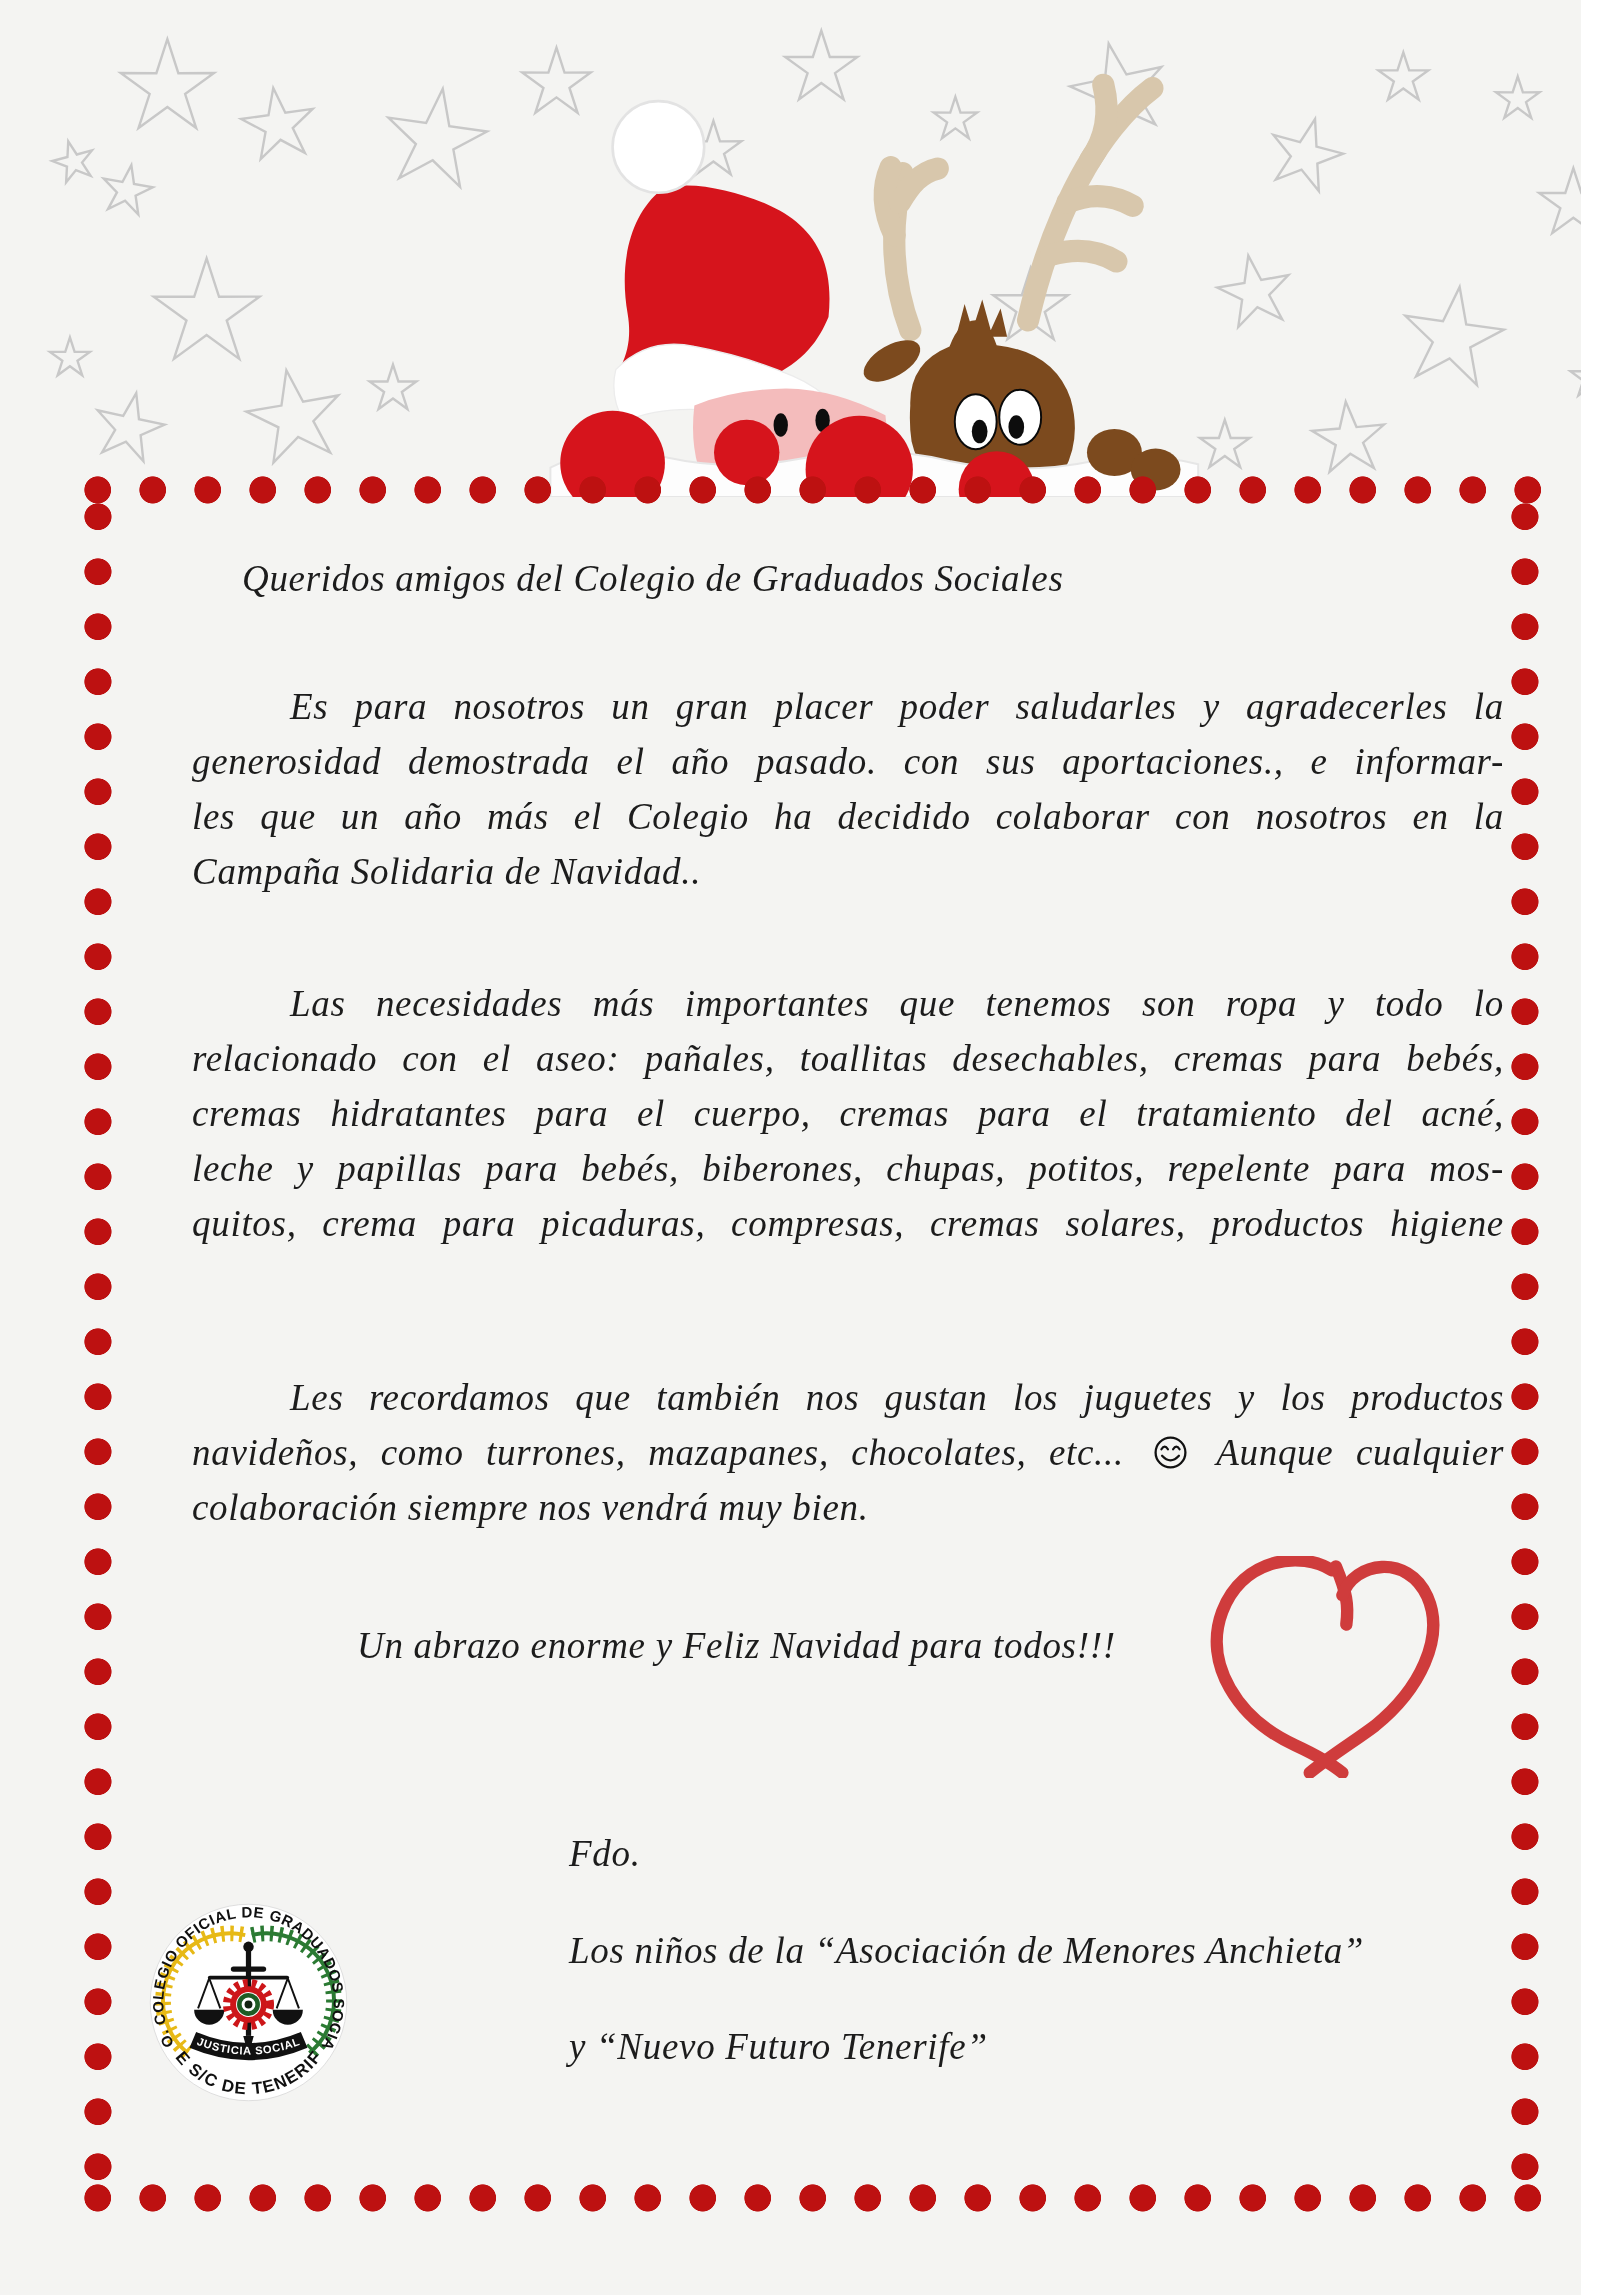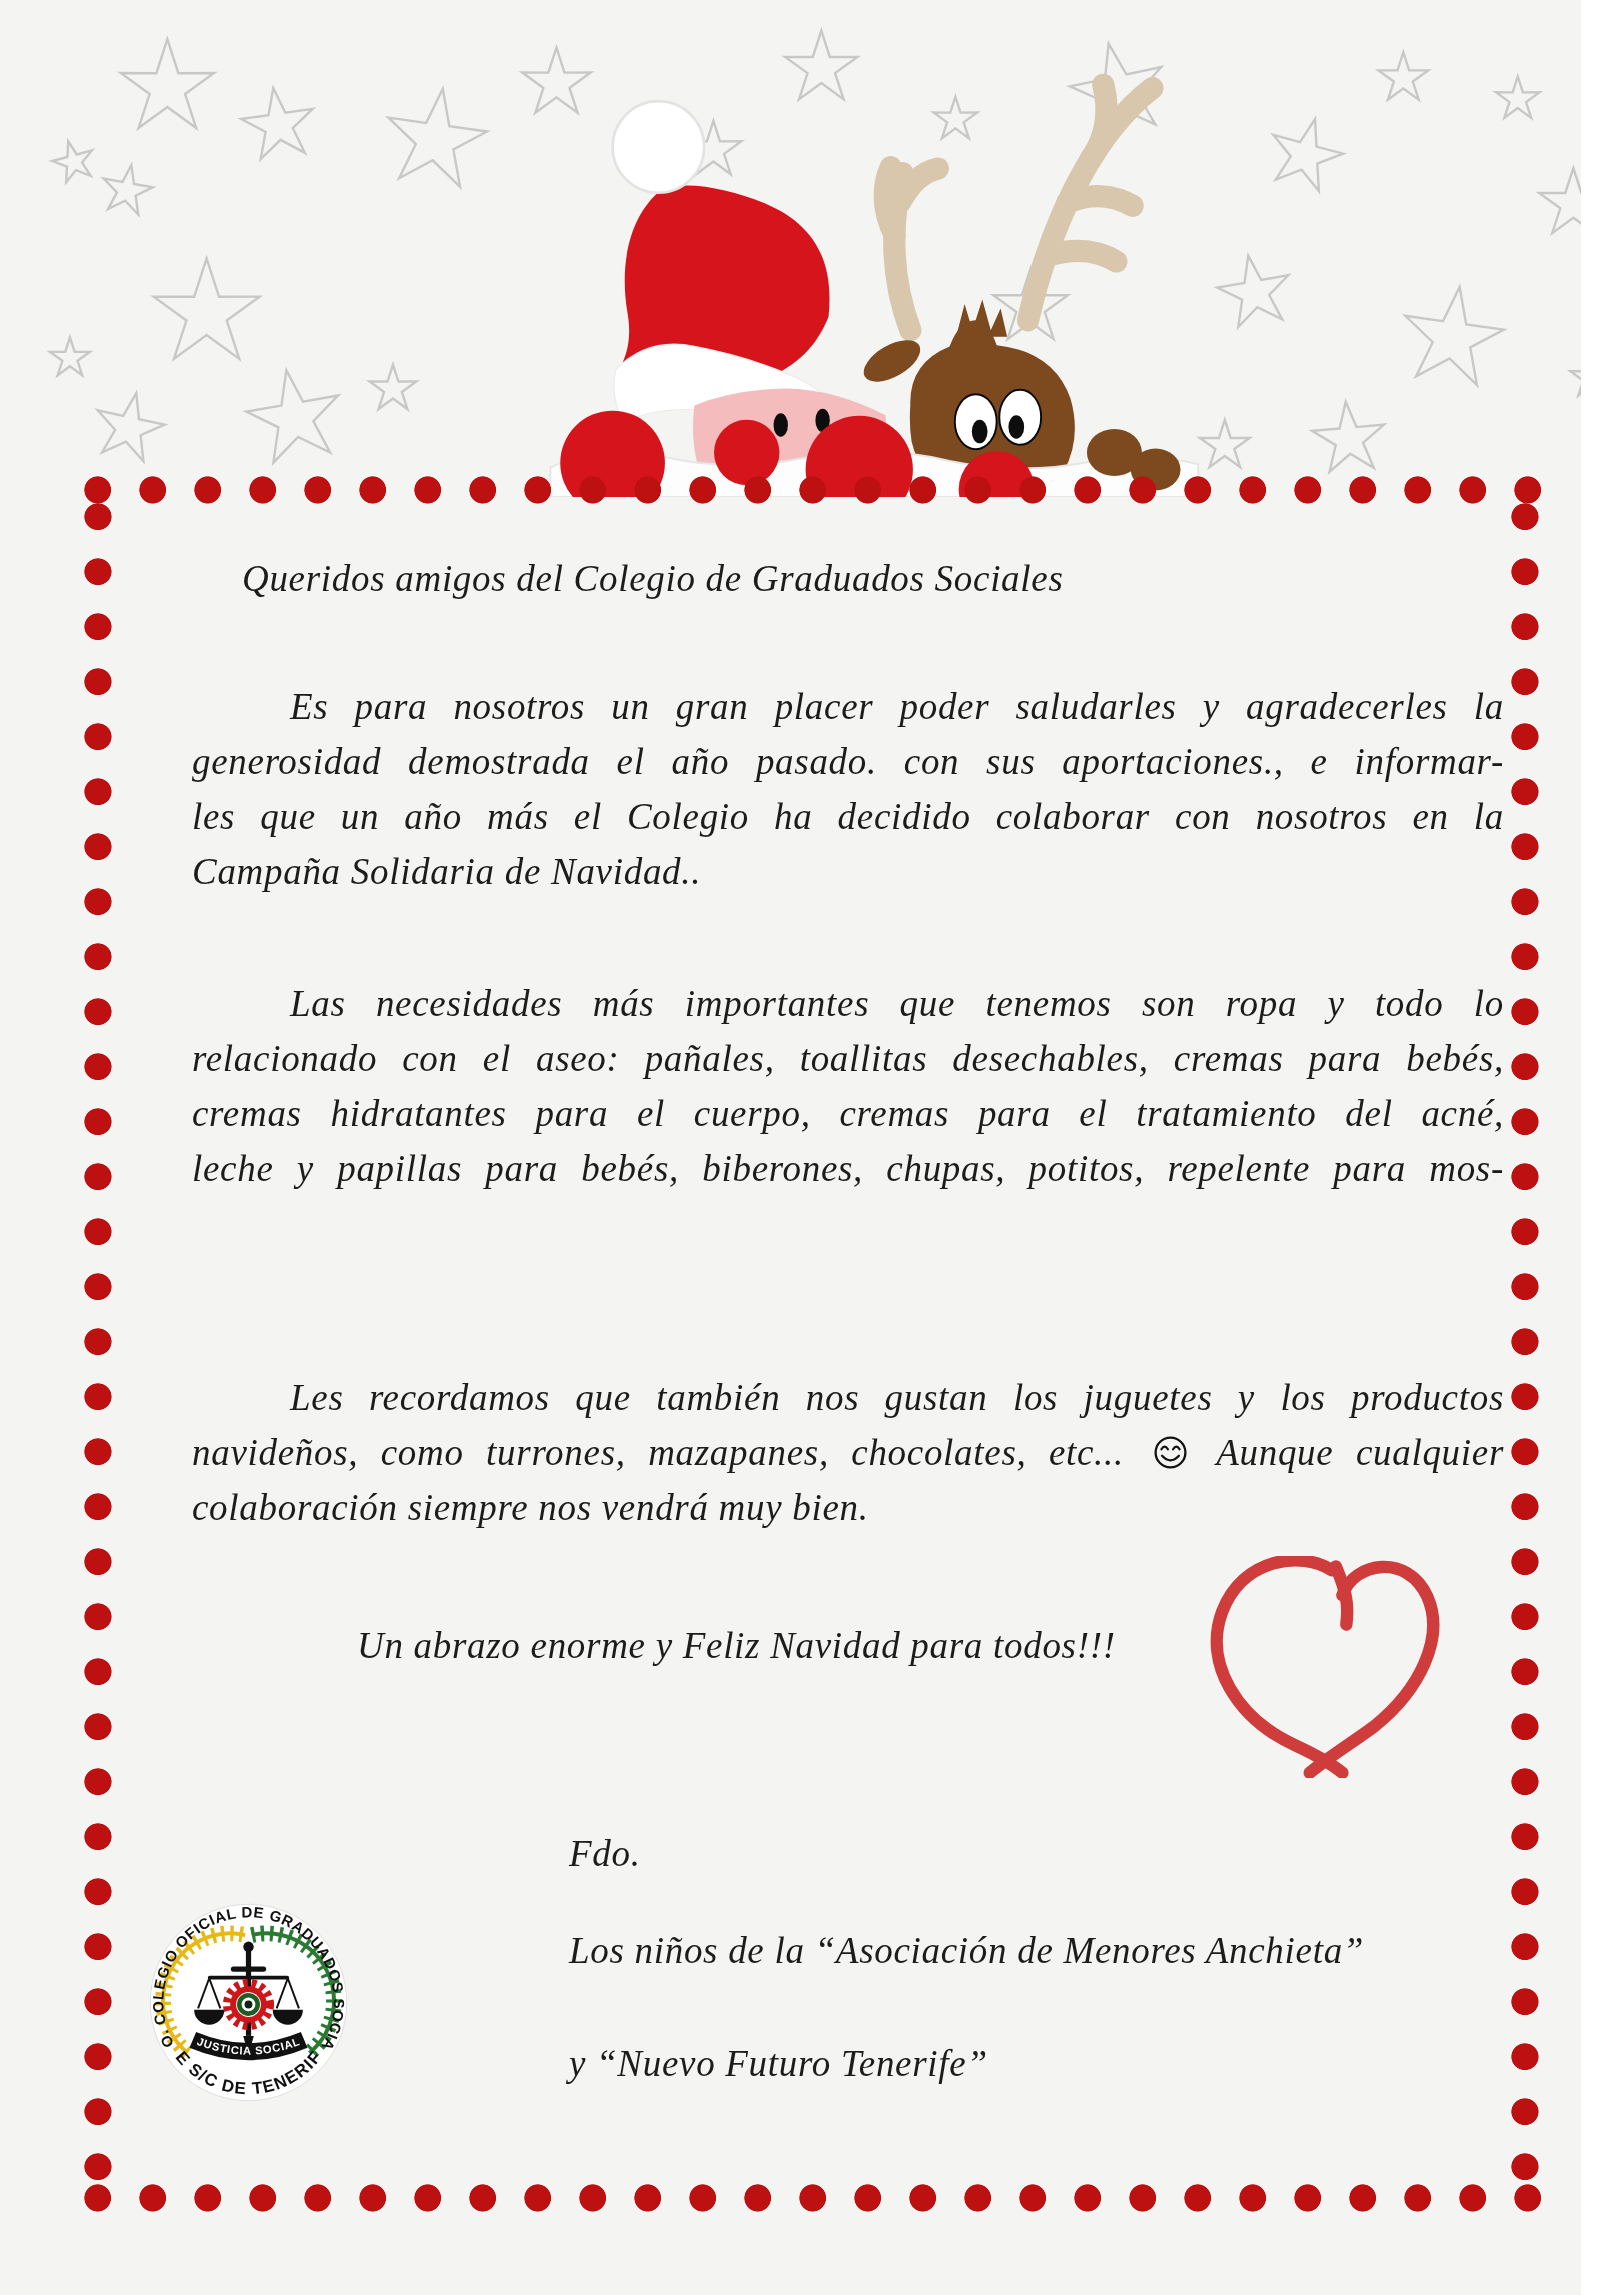--- a/index.html
+++ b/index.html
@@ -127,20 +127,21 @@
     <div class="ln">generosidad demostrada el año pasado. con sus aportaciones.,  e informar-</div>
     <div class="ln">les que un año más el Colegio ha decidido colaborar con nosotros  en la</div>
     <div class="ln last">Campaña Solidaria de Navidad..</div>
   </div>
 
   <div class="para" style="top:976px;">
     <div class="ln ind">Las necesidades más importantes que tenemos son ropa y  todo lo</div>
     <div class="ln">relacionado con el aseo:  pañales, toallitas desechables, cremas para bebés,</div>
     <div class="ln">cremas hidratantes para el cuerpo, cremas para el  tratamiento del acné,</div>
     <div class="ln">leche y papillas para bebés, biberones, chupas, potitos, repelente para mos-</div>
+    <div class="ln">quitos, crema para picaduras, compresas, cremas solares, productos higiene</div>
   </div>
 
   <div class="para" style="top:1370px;">
     <div class="ln ind">Les recordamos que también nos gustan  los juguetes y los productos</div>
     <div class="ln">
       <span>navideños, como turrones, mazapanes, chocolates, etc...</span>
       <svg class="smiley" width="35" height="35" viewBox="0 0 54 54">
         <circle cx="27" cy="27" r="23"></circle>
         <path d="M 13 22 Q 18 14 23 22"></path>
         <path d="M 31 22 Q 36 14 41 22"></path>
@@ -154,21 +155,21 @@
   <div class="txt" style="left:357px; top:1618px;">Un abrazo enorme y Feliz Navidad para todos!!!</div>
 
   <svg class="heart-svg" width="249" height="222" viewBox="0 0 380 340">
     <path d="M 212 16 C 228 55 232 75 228 105"></path>
     <path d="M 206 22 C 160 -8 70 2 38 85 C 8 165 62 250 150 290 C 178 303 205 318 222 332"></path>
     <path d="M 222 60 C 240 8 322 -4 352 62 C 380 125 340 205 272 260 C 243 282 205 305 172 332"></path>
   </svg>
 
   <div class="txt" style="left:569px; top:1826px;">Fdo.</div>
   <div class="txt" style="left:569px; top:1923px;">Los niños de la “Asociación de Menores Anchieta”</div>
-  <div class="txt" style="left:569px; top:2019px;margin-top:17px;">y “Nuevo Futuro Tenerife”</div>
+  <div class="txt" style="left:569px; top:2019px;">y “Nuevo Futuro Tenerife”</div>
 
   <svg class="logo-svg" width="203" height="203" viewBox="0 0 310 310">
     <circle cx="155" cy="155" r="150" fill="#ffffff" stroke="#dddddd" stroke-width="1.5"></circle>
     <defs>
       <path id="arcTop" d="M 42.4 220 A 130 130 0 1 1 267.6 220" fill="none"></path>
       <path id="arcBottom" d="M 40.3 235.3 A 140 140 0 0 0 269.7 235.3" fill="none"></path>
       <path id="bannerPath" d="M 70 212 Q 155 248 240 212" fill="none"></path>
     </defs>
 
     <g fill="none">

